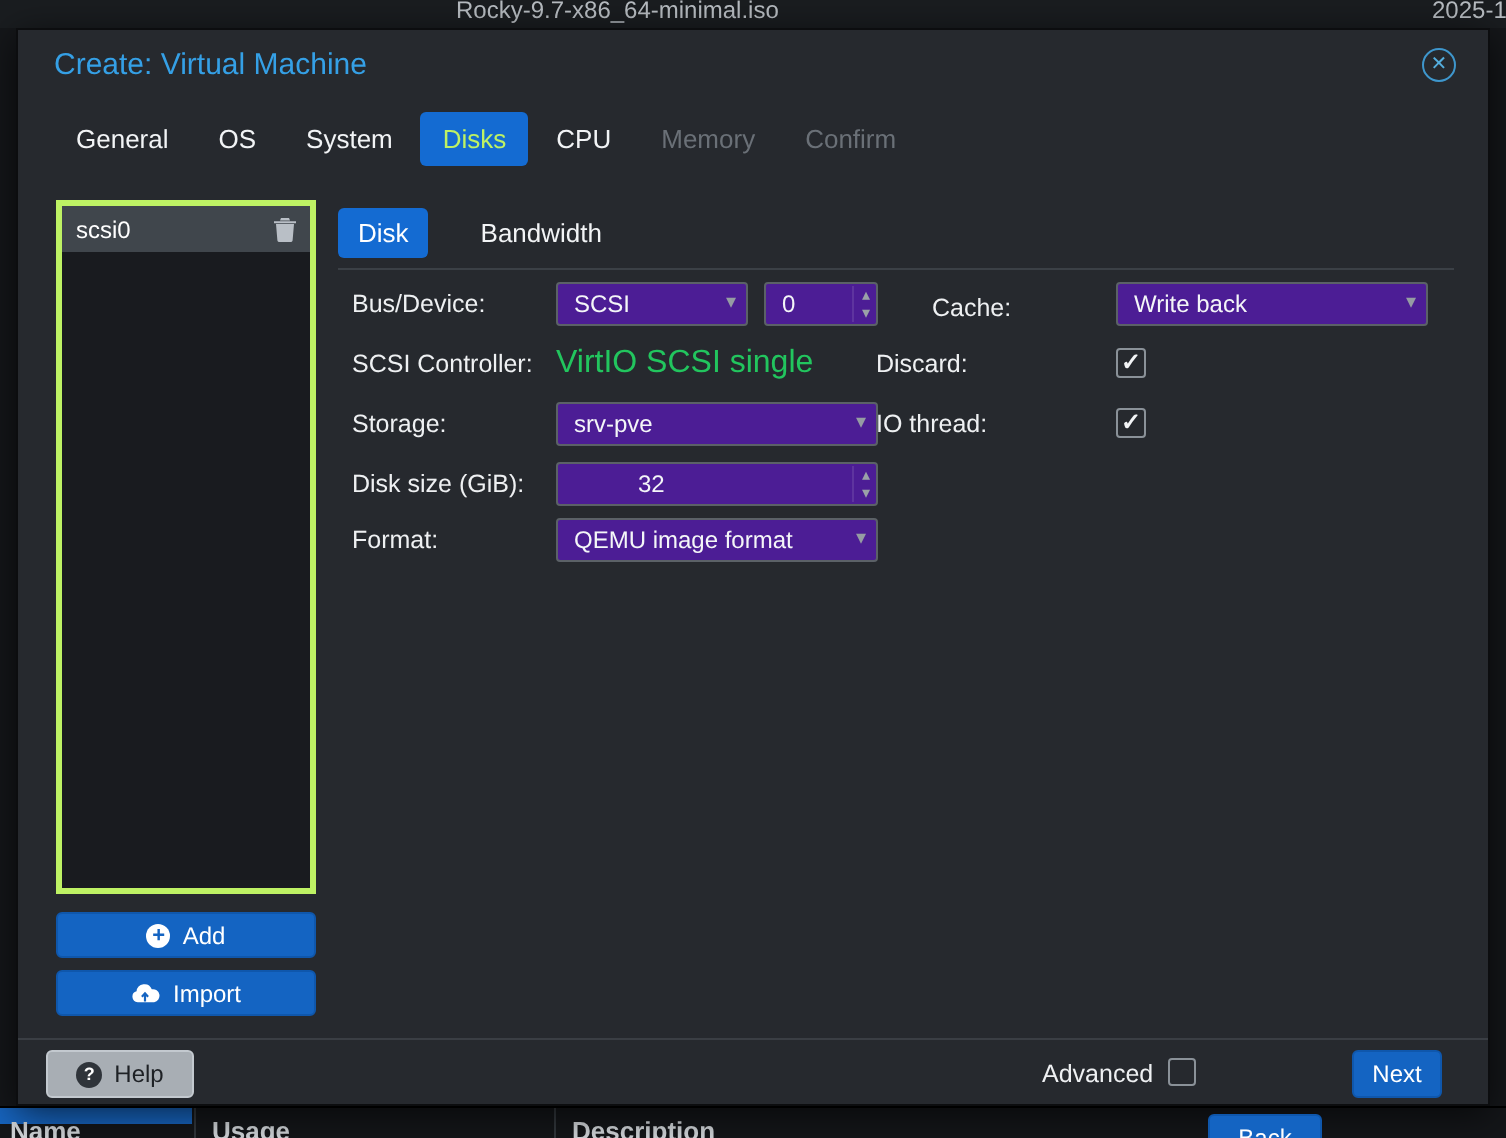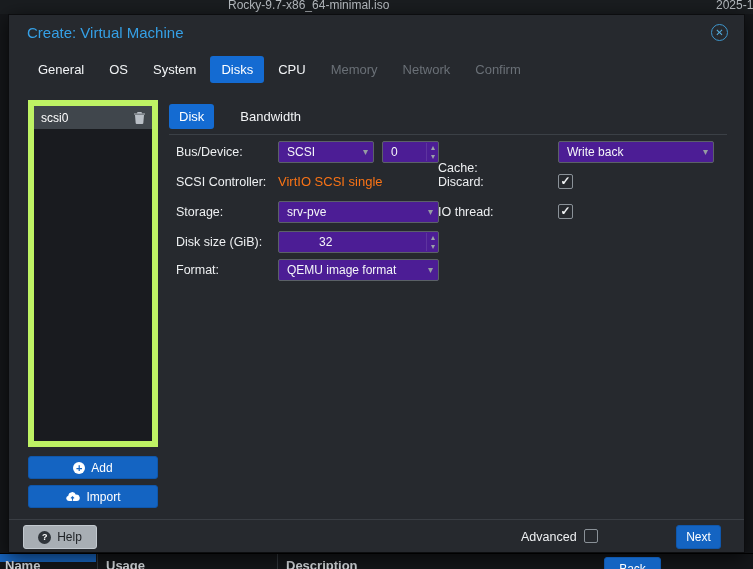--- a/index.html
+++ b/index.html
@@ -20,43 +20,43 @@
   .bcol3 { left:286px; }
   .vline { position:absolute; top:0; width:1px; height:16px; background:#32373c; }
 
   
   .dialog { position:absolute; left:8px; top:14px; width:737px; height:539px; background:#26292e; border:1px solid #0c0d0f; box-shadow:0 4px 18px rgba(0,0,0,.65); }
   .dlg-title { position:absolute; left:18px; top:9px; font-size:15px; color:#35a0e6; }
   .close-icon { position:absolute; right:16px; top:9px; width:17px; height:17px; border:1px solid #3e96cc; border-radius:50%; color:#55aede; font-size:10px; line-height:15px; text-align:center; cursor:pointer; }
 
   .tabbar { position:absolute; left:18px; top:41px; display:flex; gap:3px; }
   .tab { padding:6px 11px; font-size:13px; color:#f2f4f6; border-radius:3px; cursor:pointer; }
-  .tab.active { background:#146bd2; color:#ffffff; }
+  .tab.active { background:#146bd2; color:#bef264; }
   .tab.disabled { color:#6a7077; cursor:default; }
 
   
-  .left-panel { position:absolute; left:19px; top:85px; width:130px; height:347px; background:#191b1f; border:6px solid #bef264; }
+  .left-panel { position:absolute; left:19px; top:85px; width:130px; height:347px; background:#191b1f; border:3px solid #bef264; }
   .disk-row { display:flex; align-items:center; height:23px; background:#40464c; color:#fff; font-size:12px; padding:0 7px; cursor:pointer; }
   .disk-row .lbl { flex:1; }
   .trash { display:inline-flex; cursor:pointer; }
 
   .btn-blue { position:absolute; background:#1464c2; color:#fff; border:1px solid #0f57ac; border-radius:3px; font-size:12px; font-family:"Liberation Sans",sans-serif; display:flex; align-items:center; justify-content:center; gap:6px; cursor:pointer; }
   .add-btn { left:19px; top:441px; width:130px; height:23px; }
   .import-btn { left:19px; top:470px; width:130px; height:23px; }
   .plus-ic { width:12px; height:12px; background:#fff; color:#1464c2; border-radius:50%; font-size:11px; font-weight:bold; line-height:12px; text-align:center; }
 
   
   .subtabs { position:absolute; left:160px; top:89px; display:flex; gap:16px; }
   .subtab { padding:5px 10px; font-size:13px; color:#f2f4f6; border-radius:3px; cursor:pointer; }
   .subtab.active { background:#146bd2; color:#fff; }
   .sub-sep { position:absolute; left:160px; top:119px; width:558px; height:1px; background:#3b4046; }
 
   
   .flabel { position:absolute; font-size:12.5px; color:#eef0f2; line-height:22px; height:22px; white-space:nowrap; }
-  .fvalue-text { position:absolute; font-size:13px; color:#f97316; line-height:22px; height:22px; white-space:nowrap; }
+  .fvalue-text { position:absolute; font-size:16px; color:#22c55e; line-height:22px; height:22px; white-space:nowrap; }
   .field { position:absolute; height:22px; background:#4c1d95; border:1px solid #5b6167; border-radius:2px; font-size:12px; color:#f4f6f8; line-height:20px; padding:0 20px 0 8px; cursor:pointer; white-space:nowrap; overflow:hidden; }
   .field .chev { position:absolute; right:5px; top:0; line-height:20px; font-size:10px; color:#959ca3; }
   .spinner .arrows { position:absolute; right:3px; top:1px; display:flex; flex-direction:column; align-items:center; line-height:9px; font-size:8px; color:#9aa1a8; padding-left:4px; border-left:1px solid rgba(255,255,255,.10); }
   .checkbox { position:absolute; width:15px; height:15px; background:#26292e; border:1px solid #8a9198; border-radius:2px; color:#f2f4f6; font-size:12px; font-weight:bold; line-height:13px; text-align:center; cursor:pointer; }
 
   
   .foot-sep { position:absolute; left:0; top:504px; width:735px; height:1px; background:#3a3e44; }
   .help-btn { position:absolute; left:14px; top:510px; width:74px; height:24px; background:#a8aeb4; border:1px solid #c3c9cf; border-radius:3px; color:#1e2125; font-size:12px; display:flex; align-items:center; justify-content:center; gap:6px; cursor:pointer; }
   .qicon { width:13px; height:13px; background:#2f343a; color:#fff; border-radius:50%; font-size:9px; font-weight:bold; line-height:13px; text-align:center; }
   .adv-label { position:absolute; left:512px; top:515px; font-size:12.5px; color:#eef0f2; }
@@ -87,21 +87,20 @@
     <span class="dlg-title">Create: Virtual Machine</span>
     <span class="close-icon">✕</span>
 
     <div class="tabbar">
       <div class="tab">General</div>
       <div class="tab">OS</div>
       <div class="tab">System</div>
       <div class="tab active">Disks</div>
       <div class="tab">CPU</div>
       <div class="tab disabled">Memory</div>
-      <div class="tab disabled">Network</div>
       <div class="tab disabled">Confirm</div>
     </div>
 
     <div class="left-panel">
       <div class="disk-row">
         <span class="lbl">scsi0</span>
         <span class="trash">
           <svg width="11" height="12" viewBox="0 0 11 12">
               <path fill="#b9bfc6" d="M1 3h9l-.7 8.2a1 1 0 0 1-1 .8H2.7a1 1 0 0 1-1-.8L1 3zM3.5 0h4l.5 1.2H3L3.5 0zM0 1.6h11v1H0z"></path>
             </svg>
@@ -159,21 +158,21 @@
           <span>▾</span>
         </span>
     </div>
 
     <span class="flabel" style="left:167px; top:244px;">Format:</span>
     <div class="field" style="left:269px; top:244px; width:161px;">
       <span>QEMU image format</span>
       <span class="chev">▾</span>
     </div>
 
-    <span class="flabel" style="left:429px; top:142px;">Cache:</span>
+    <span class="flabel" style="left:429px; top:128px;padding-left:28px;">Cache:</span>
     <div class="field" style="left:549px; top:126px; width:156px;">
       <span>Write back</span>
       <span class="chev">▾</span>
     </div>
 
     <span class="flabel" style="left:429px; top:156px;">Discard:</span>
     <div class="checkbox" style="left:549px; top:159px;"><span>✓</span></div>
 
     <span class="flabel" style="left:429px; top:186px;">IO thread:</span>
     <div class="checkbox" style="left:549px; top:189px;"><span>✓</span></div>

